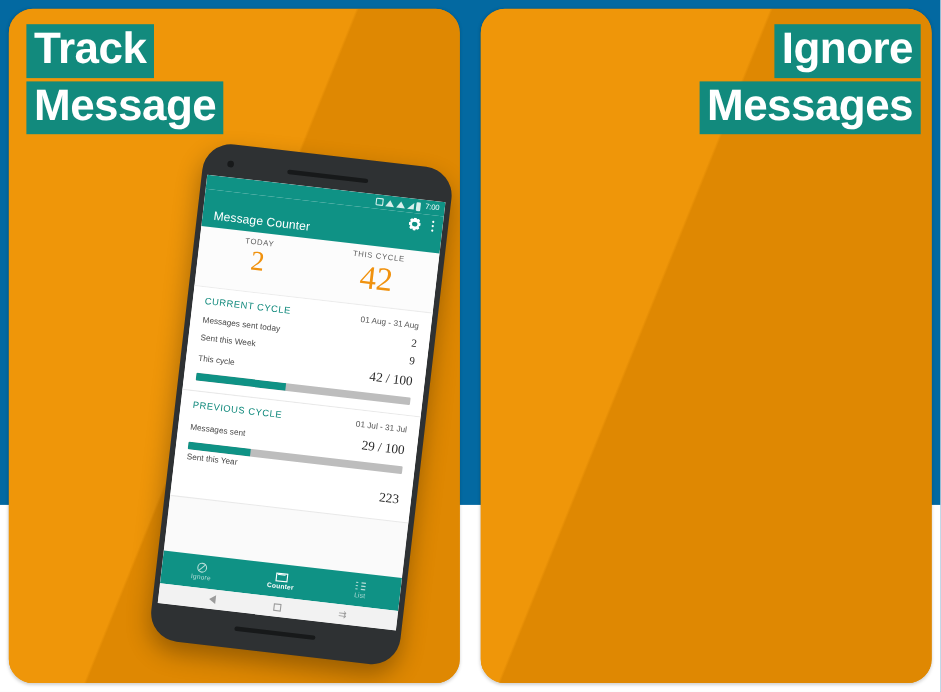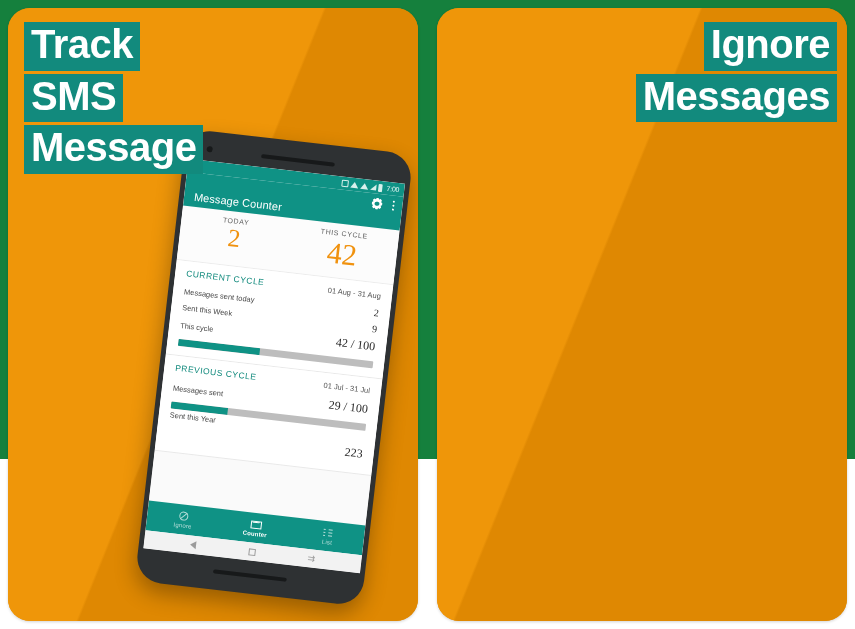--- a/index.html
+++ b/index.html
@@ -2,21 +2,21 @@
 <html><head>
 <meta charset="utf-8">
 <style>
   * { margin:0; padding:0; box-sizing:border-box; }
   html, body {
     width:855px; height:629px;
     background:#ffffff;
     font-family:"Liberation Sans", sans-serif;
     overflow:hidden;
   }
-  .stage { position:relative; width:855px; height:459px; background:#15803d; }
+  .stage { position:relative; width:855px; height:459px; background:#0369a1; }
 
   
   .panel {
     position:absolute; top:8px; height:613px;
     border-radius:22px; overflow:hidden;
     background:#e08900;
     box-shadow:0 1px 3px rgba(0,0,0,.18);
   }
   .panel-left  { left:8px;  width:410px; }
   .panel-right { left:437px; width:410px; }
@@ -185,21 +185,20 @@
 </head>
 <body>
 
 <div class="stage">
 
   <div class="panel panel-left">
     <div class="bg-diag"></div>
 
     <div class="headline hl-left">
       <span class="hl-line">Track</span>
-      <span class="hl-line">SMS</span>
       <span class="hl-line">Message</span>
     </div>
 
     <div class="phone phone-left">
       <div class="camera"></div>
       <div class="speaker"></div>
       <div class="speaker-bottom"></div>
 
       <div class="screen">
 

